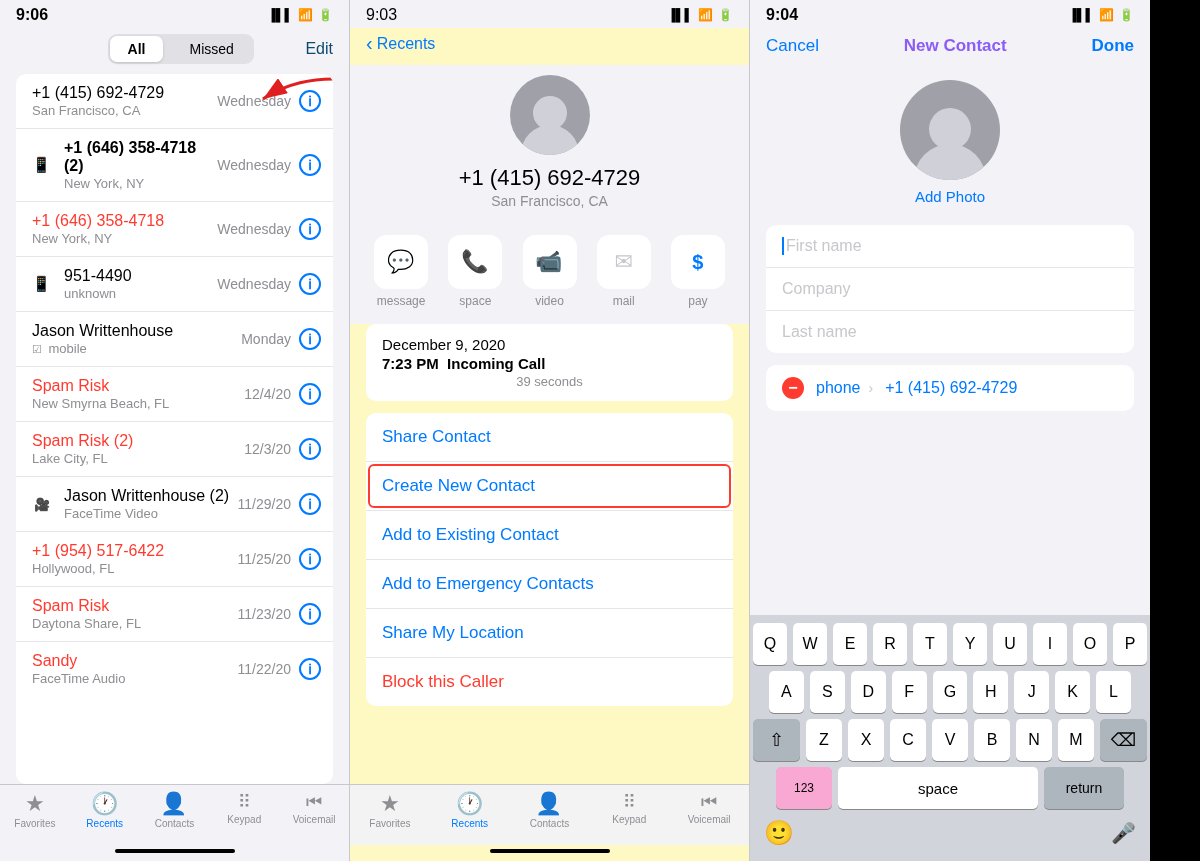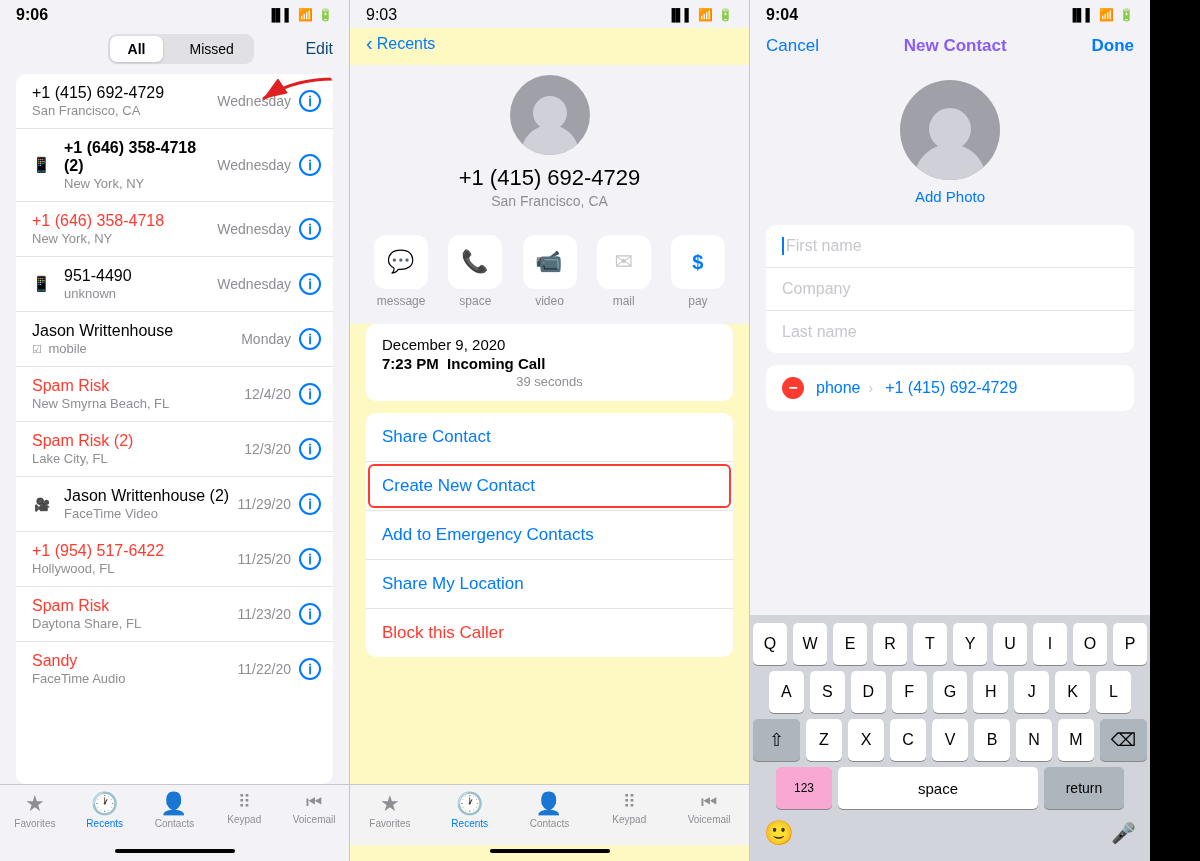--- a/index.html
+++ b/index.html
@@ -779,20 +779,23 @@
     </div>
     <div class="call-log-duration">39 seconds</div>
   </div>
 
   <div class="options-list">
     <div class="option-item">
       <span>Share Contact</span>
     </div>
     <div class="option-item highlighted">
       <span>Create New Contact</span>
+    </div>
+    <div class="option-item">
+      <span>Add to Existing Contact</span>
     </div>
     <div class="option-item">
       <span>Add to Emergency Contacts</span>
     </div>
     <div class="option-item">
       <span>Share My Location</span>
     </div>
     <div class="option-item red">
       <span>Block this Caller</span>
     </div>

